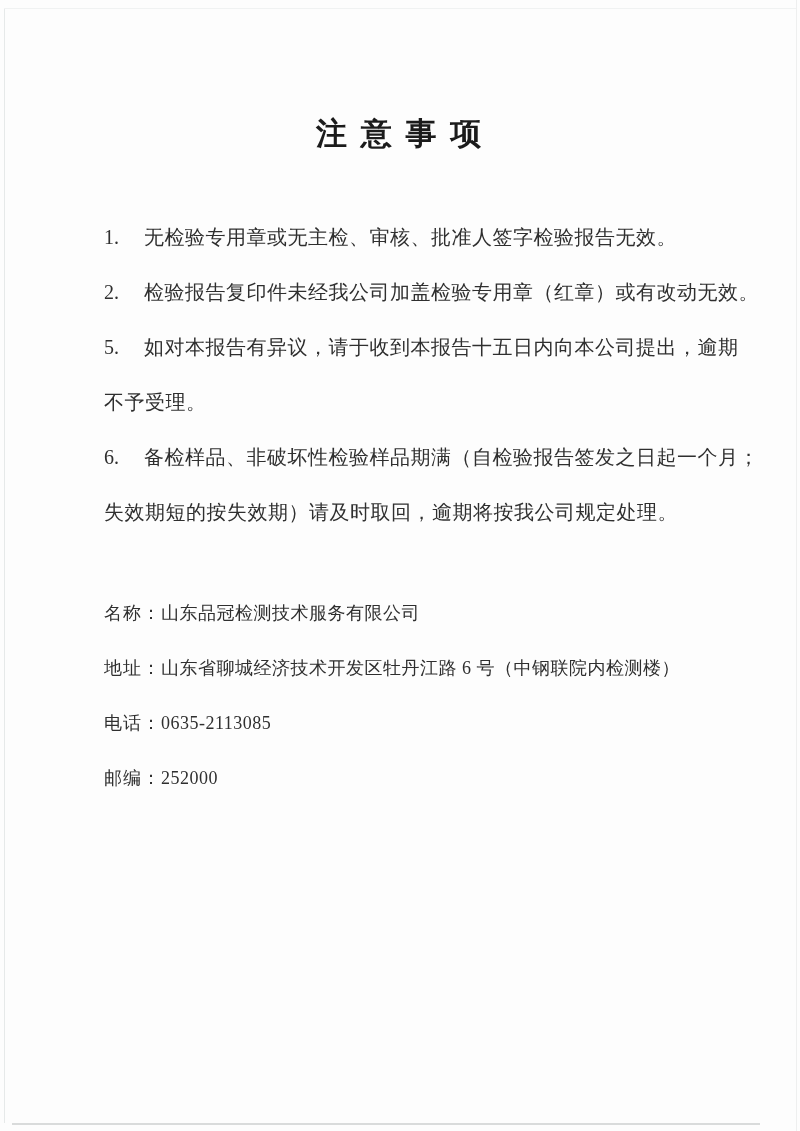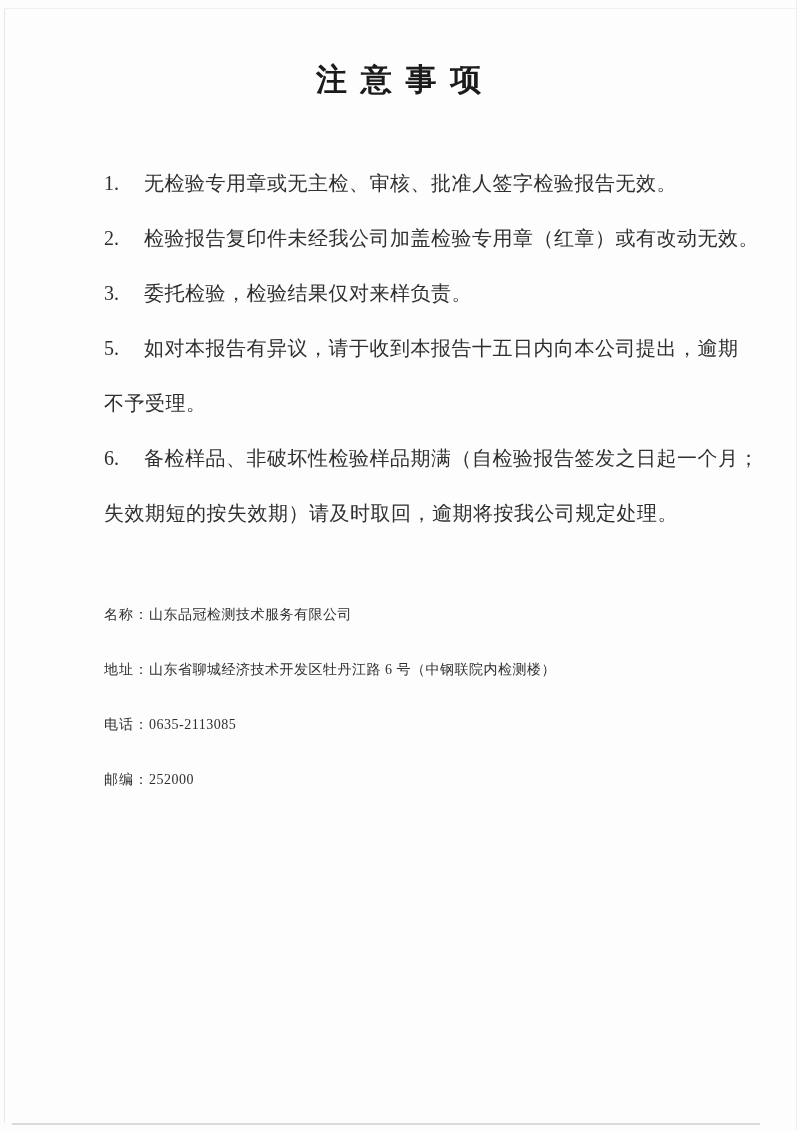--- a/index.html
+++ b/index.html
@@ -14,21 +14,21 @@
   }
   
   .edge { position: absolute; pointer-events: none; }
   .edge-top    { top: 8px; left: 4px; right: 4px; height: 1px; background: #f0f2f2; }
   .edge-left   { top: 9px; bottom: 8px; left: 4px; width: 1px; background: #e6e9e9; }
   .edge-right  { top: 0; bottom: 0; right: 3px; width: 1px; background: #eeefef; }
   .edge-bottom { left: 12px; right: 40px; bottom: 6px; height: 2px; background: #d9dbdb; }
 
   .title {
     margin: 0;
-    padding-top: 62px;
+    padding-top: 116px;
     text-align: center;
     font-size: 31px;
     line-height: 36px;
     font-weight: bold;
     letter-spacing: 3px;
     color: #1b1b1b;
     white-space: pre;
   }
   .notes {
     margin: 58px 90px 0 104px;
@@ -40,21 +40,21 @@
     line-height: 55px;
     white-space: nowrap;
   }
   .num {
     display: inline-block;
     width: 40px;
     letter-spacing: 0;
   }
   .contact {
     margin: 46px 90px 0 104px;
-    font-size: 14px;
+    font-size: 18px;
     letter-spacing: 0.5px;
   }
   .contact .label { letter-spacing: 1px; }
 </style>
 </head>
 <body>
 
 <div class="page">
 
   <div class="edge edge-top"></div>
@@ -67,23 +67,20 @@
   <div class="notes">
 
     <div class="note">
       <div class="line"><span class="num">1.</span><span>无检验专用章或无主检、审核、批准人签字检验报告无效。</span></div>
     </div>
 
     <div class="note">
       <div class="line"><span class="num">2.</span><span>检验报告复印件未经我公司加盖检验专用章（红章）或有改动无效。</span></div>
     </div>
 
-    <div class="note">
-      <div class="line"><span class="num">3.</span><span>委托检验，检验结果仅对来样负责。</span></div>
-    </div>
 
 
     <div class="note">
       <div class="line"><span class="num">5.</span><span>如对本报告有异议，请于收到本报告十五日内向本公司提出，逾期</span></div>
       <div class="line">不予受理。</div>
     </div>
 
     <div class="note">
       <div class="line"><span class="num">6.</span><span>备检样品、非破坏性检验样品期满（自检验报告签发之日起一个月；</span></div>
       <div class="line">失效期短的按失效期）请及时取回，逾期将按我公司规定处理。</div>

